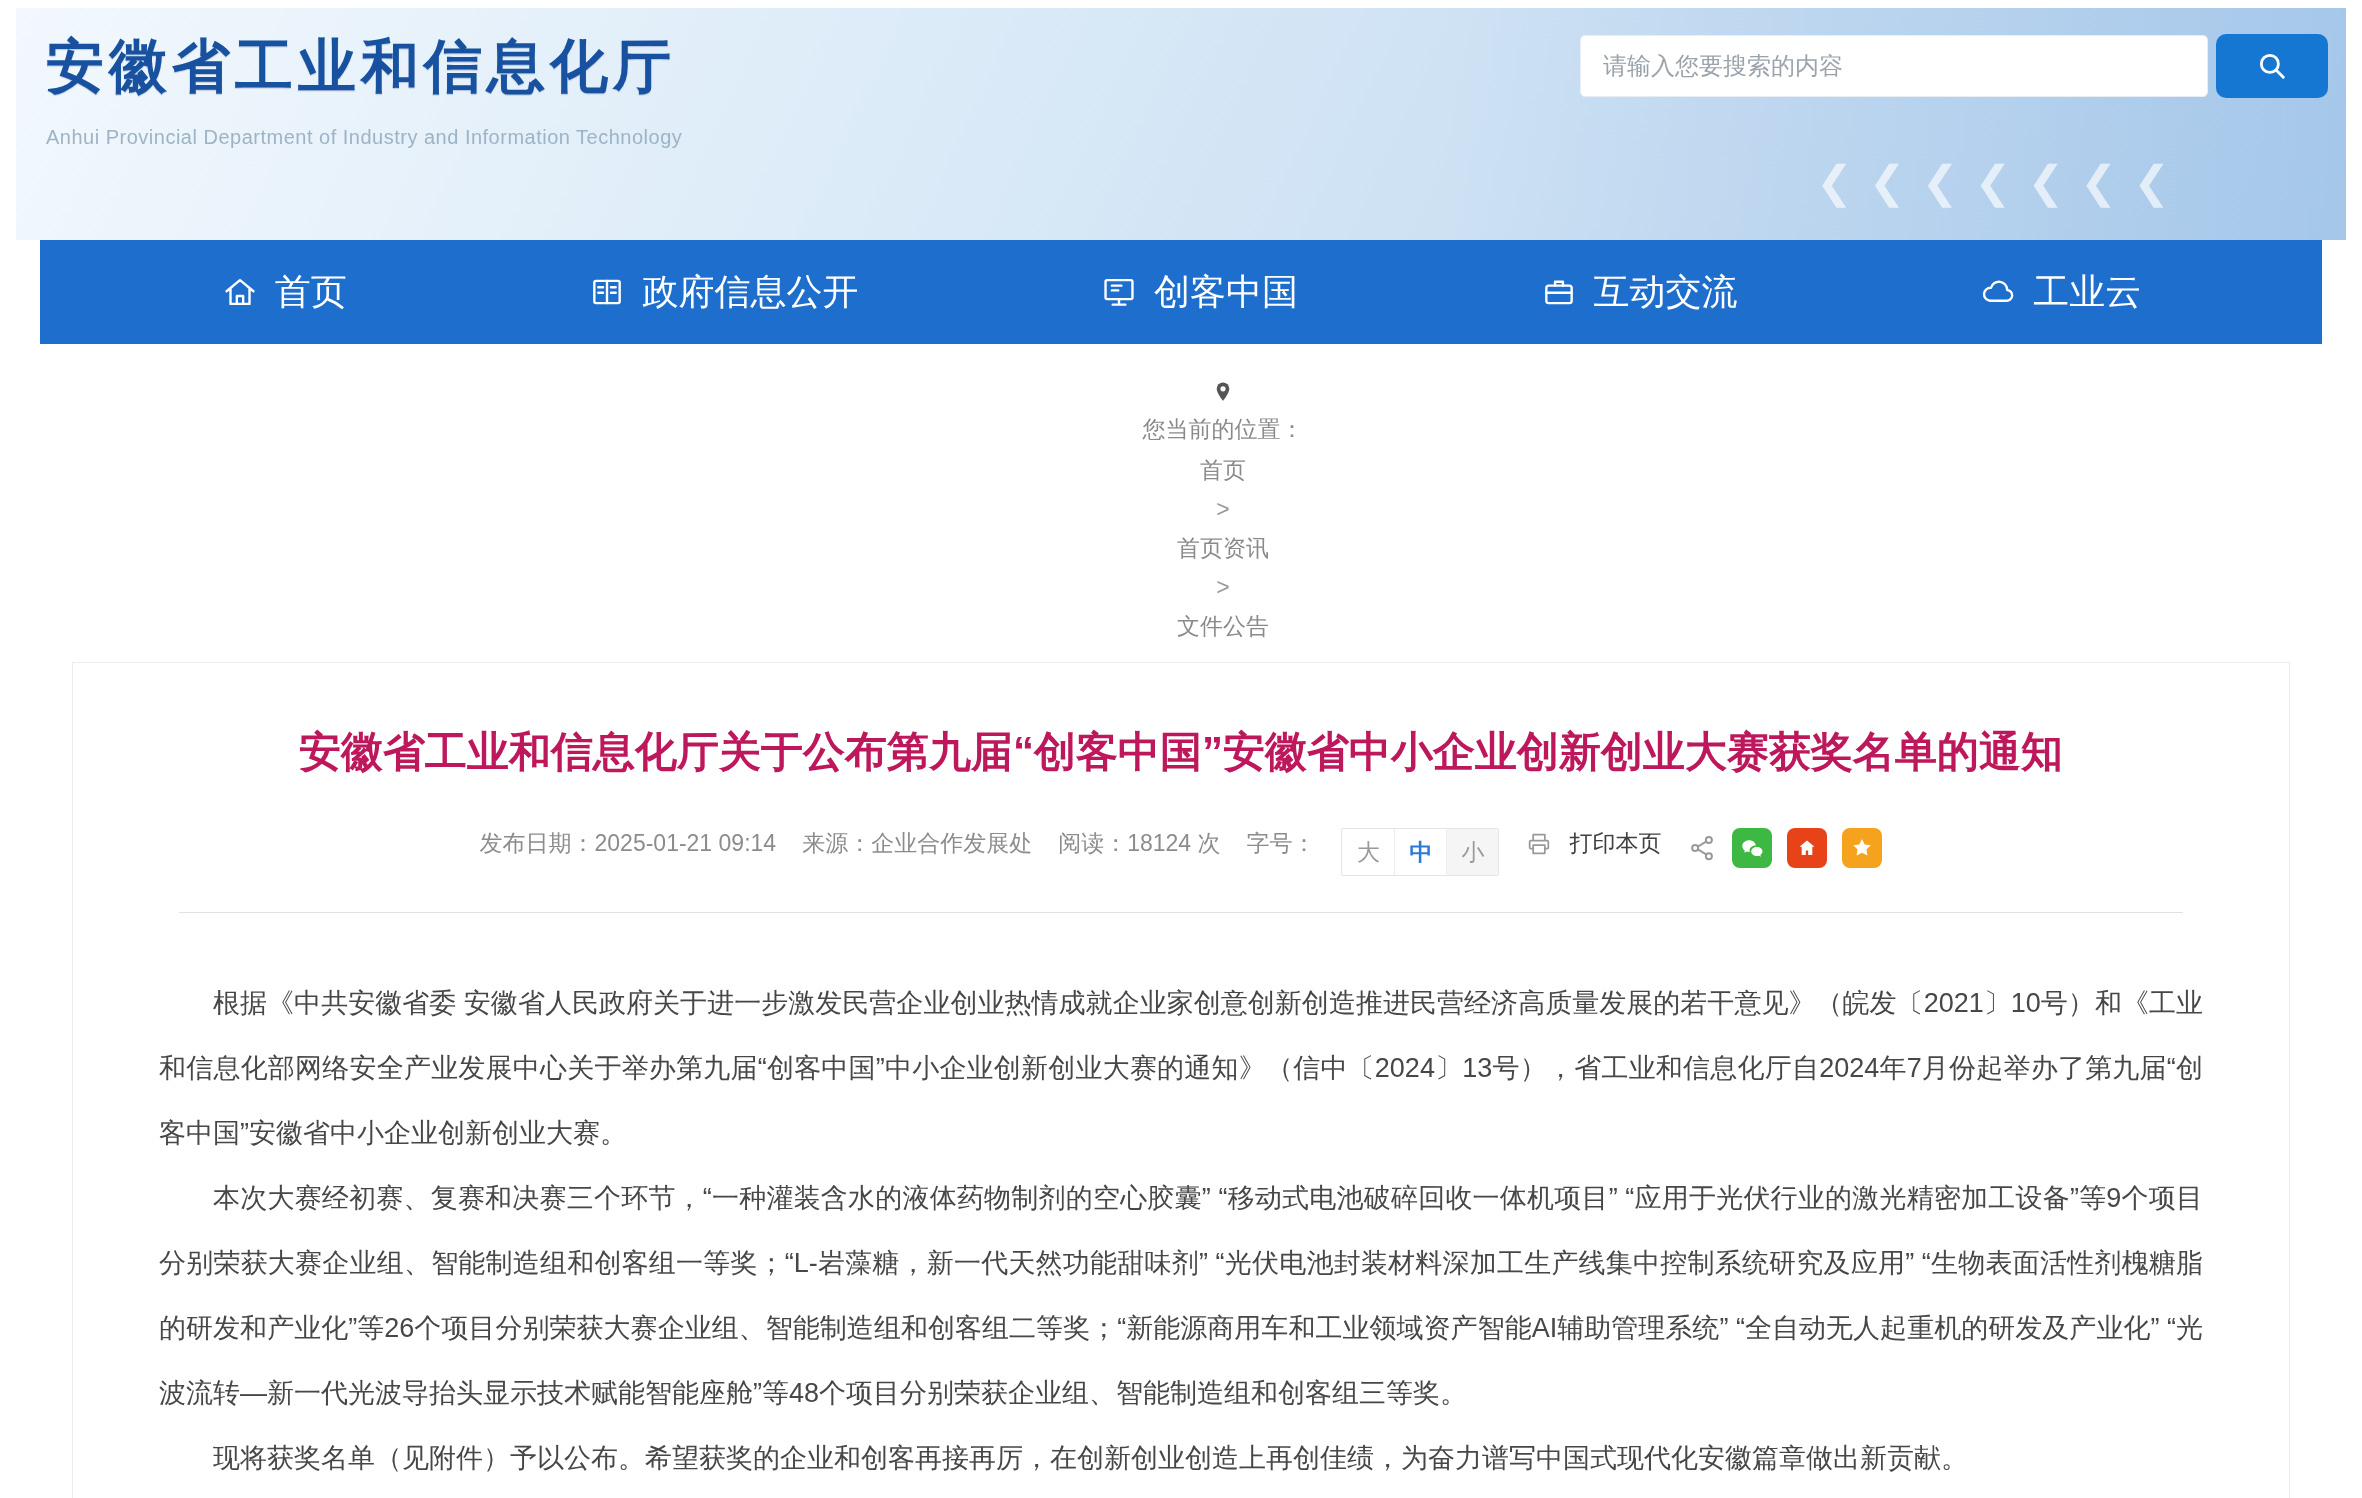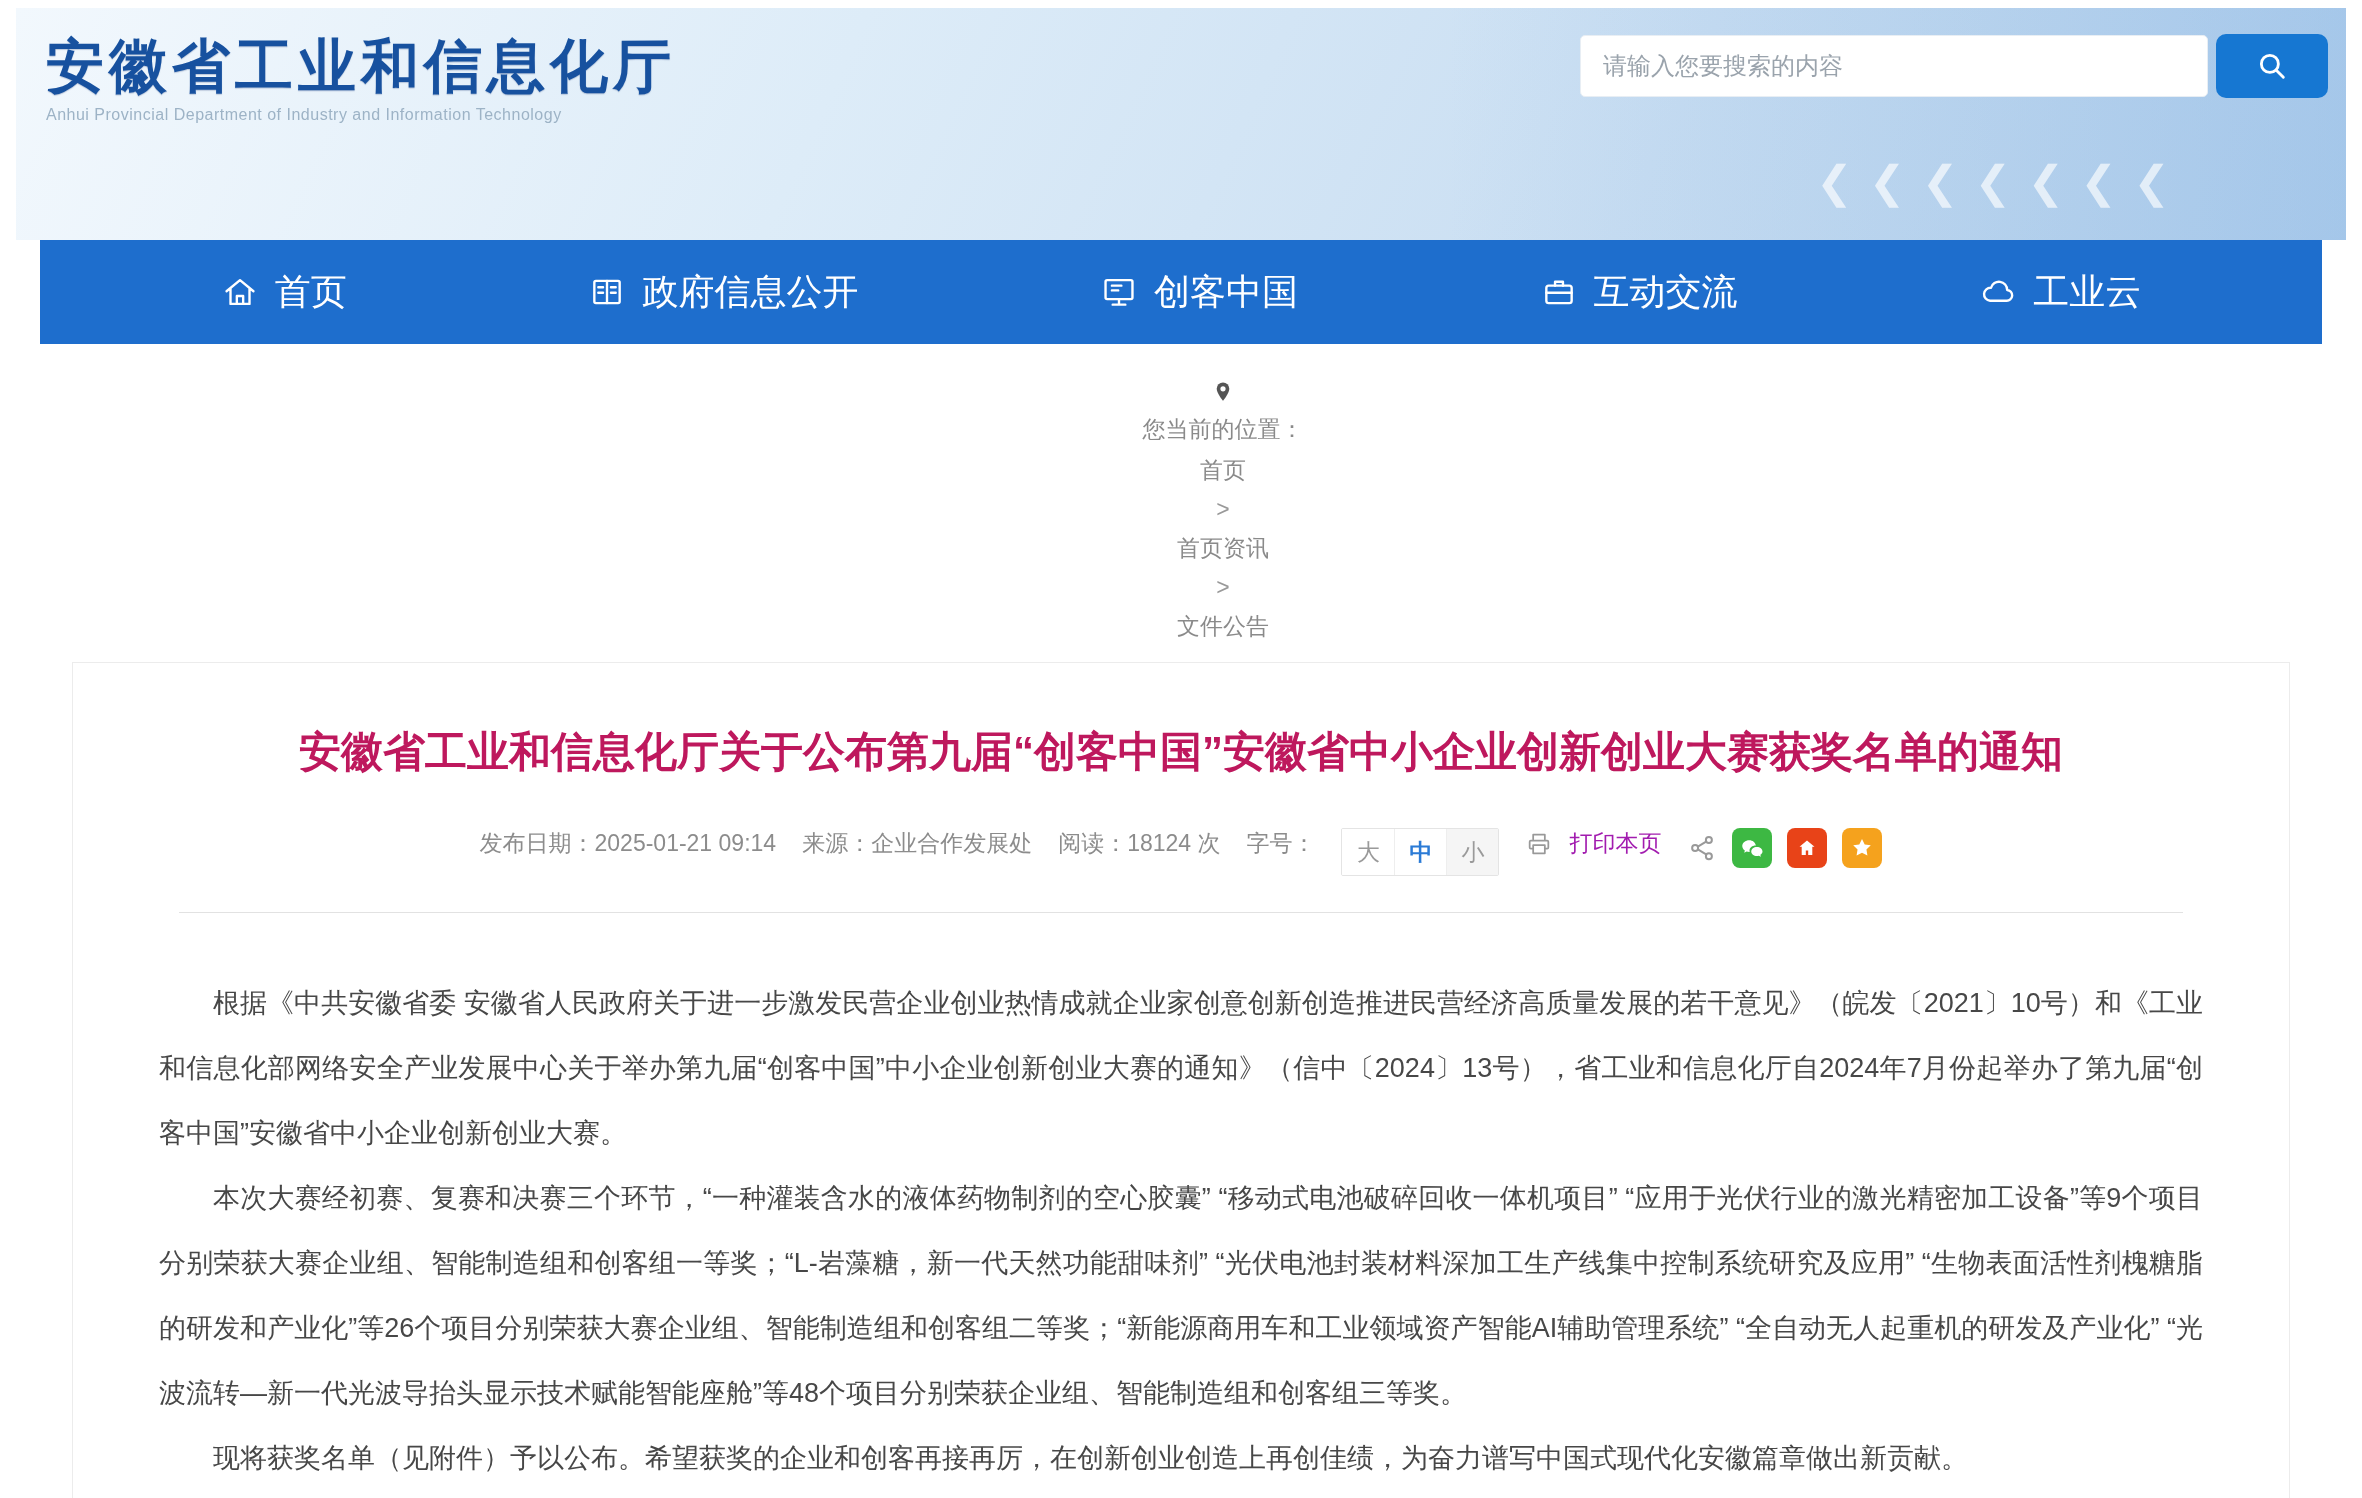--- a/index.html
+++ b/index.html
@@ -11,21 +11,21 @@
     background: linear-gradient(115deg, #f2f8fd 0%, #ddecf8 35%, #c9def2 70%, #bcd6ee 100%);
     overflow: hidden; }
   .site-header::before { content: ""; position: absolute; right: 0; top: 0; width: 900px; height: 100%;
     background: linear-gradient(90deg, rgba(137,180,226,0) 0%, rgba(137,180,226,.25) 60%, rgba(120,170,225,.35) 100%); }
   .header-deco { position: absolute; right: 160px; top: 148px; font-size: 44px; font-weight: bold;
     color: rgba(255,255,255,.65); letter-spacing: 16px; }
   .header-deco::before { content: "❮❮❮❮❮❮❮"; }
   .logo { position: absolute; left: 30px; top: 20px; }
   .logo-cn { font-size: 58px; font-weight: bold; color: var(--logo-blue, #17519f);
     letter-spacing: 5px; text-shadow: 0 1px 1px rgba(30,60,120,.25); }
-  .logo-en { margin-top: 0; font-size: 16px; color: #9db3c6; letter-spacing: .5px; }
+  .logo-en { margin-top: 20px; font-size: 20px; color: #9db3c6; letter-spacing: .5px; }
   .search { position: absolute; right: 18px; top: 26px; display: flex; align-items: center; gap: 8px; }
   .search-input { width: 628px; height: 62px; border: 1px solid #e8eef4; border-radius: 5px;
     padding: 0 22px; font-size: 24px; color: #be185d; background: #fff; outline: none; }
   .search-input::placeholder { color: #9aa3ac; }
   .search-btn { width: 112px; height: 64px; border: none; border-radius: 10px;
     background: var(--search-button-bg, #1677d2); display: flex; align-items: center; justify-content: center;
     cursor: pointer; }
 
   
   .main-nav { margin: 0 40px; height: 104px; background: var(--nav-bg, #1e6ecd);
@@ -47,21 +47,21 @@
     font-size: 42px; line-height: 1.55; font-weight: bold; color: #be185d; }
   .meta { margin-top: 44px; display: flex; align-items: flex-start; justify-content: center;
     gap: 26px; color: #8c8c8c; font-size: 23px; }
   .meta-item { display: inline-flex; align-items: center; white-space: nowrap; }
   .fontsize-group { display: inline-flex; border: 1px solid #e4e4e4; border-radius: 2px; overflow: hidden; }
   .fz-cell { width: 52px; height: 46px; display: flex; align-items: center; justify-content: center;
     font-size: 23px; color: #9a9a9a; background: #fff; cursor: pointer; }
   .fz-cell + .fz-cell { border-left: 1px solid #eee; }
   .fz-cell.active { color: var(--fontsize-active, #2b7bd6); font-weight: bold; }
   .fz-cell.small { background: #f5f5f5; }
-  .print-btn { display: inline-flex; align-items: center; gap: 16px; color: #a21caf; cursor: pointer; }
+  .print-btn { display: inline-flex; align-items: center; gap: 16px; color: #404040; cursor: pointer; }
   .share-row { display: inline-flex; align-items: center; gap: 15px; }
   .share-sq { width: 40px; height: 40px; border-radius: 8px; display: flex; align-items: center;
     justify-content: center; cursor: pointer; }
   .share-sq.green  { background: var(--wechat-green, #3db843); }
   .share-sq.red    { background: var(--red-share, #e84318); }
   .share-sq.orange { background: var(--orange-share, #f5a21d); }
 
   .divider { margin: 36px auto 0; width: 98%; border: none; border-top: 1px solid #e2e2e2; }
 
   .article-body { margin-top: 58px; font-size: 27px; color: #474747; line-height: 65px; }

